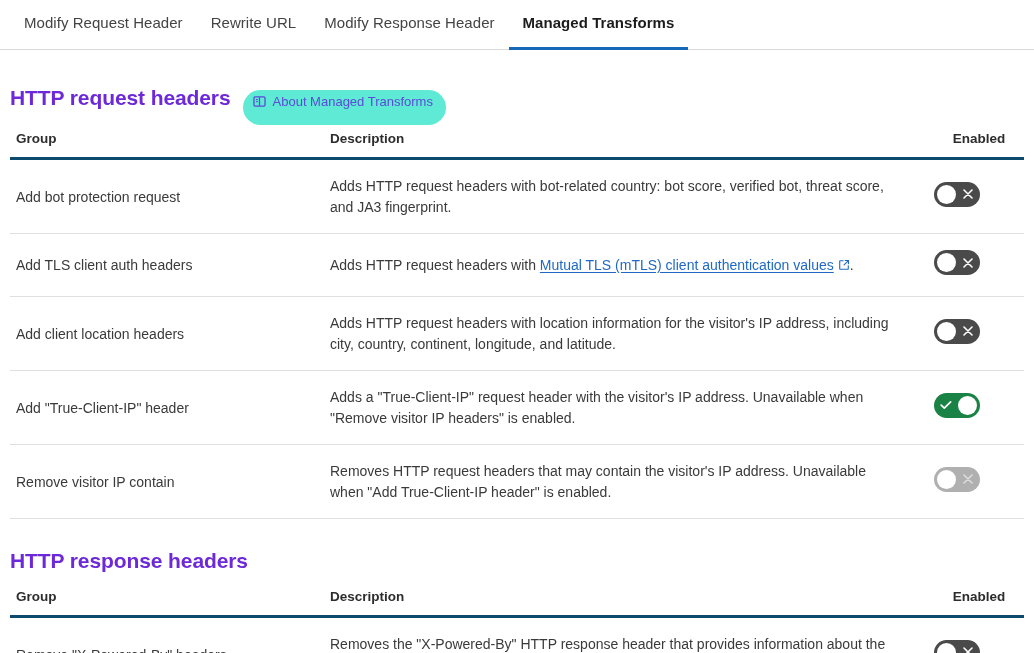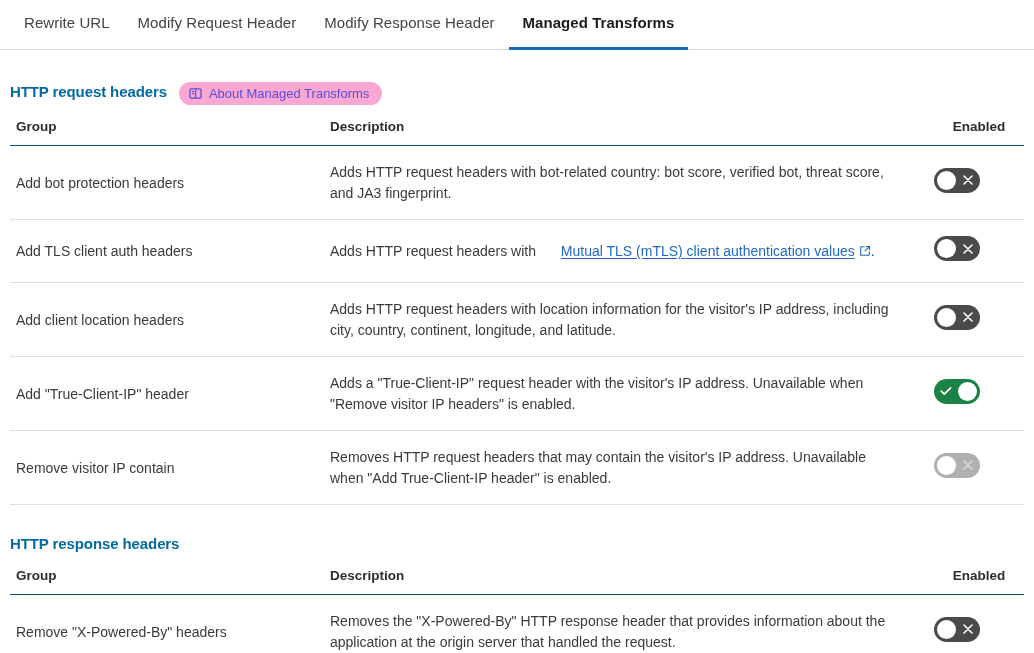--- a/index.html
+++ b/index.html
@@ -40,49 +40,49 @@
 
   
   .section { padding: 0 10px; }
   .section-head {
     display: flex;
     align-items: center;
     gap: 12px;
     margin: 30px 0 16px 0;
   }
   .section-title {
-    font-size: 15px;
+    font-size: 21px;
     font-weight: 700;
-    color: #0369a1;
+    color: #6d28d9;
     letter-spacing: -0.1px;
   }
   .about-pill {
     display: inline-flex;
     align-items: center;
     gap: 7px;
-    background: #f9a8d4;
+    background: #5eead4;
     border-radius: 20px;
-    padding: 4px 13px 4px 10px;
+    padding: 4px 13px 16px 10px;
     font-size: 13px;
     color: #5b4bd6;
     cursor: pointer;
     position: relative;
-    top: 2px;
+    top: 10px;
   }
   .about-pill svg { display: block; }
 
   
   table { width: 100%; border-collapse: collapse; table-layout: fixed; }
   thead th {
     text-align: left;
     font-size: 13.5px;
     font-weight: 700;
     color: #2d2d2d;
     padding: 0 0 11px 0;
-    border-bottom: 1px solid #0c4a6e;
+    border-bottom: 3px solid #0c4a6e;
     vertical-align: bottom;
     margin-left: 36px;
   }
   th.col-group { width: 310px; padding-left: 6px; }
   th.col-desc  { width: 600px; padding-left: 10px; }
   th.col-enabled { width: auto; padding-left: 14px; text-align: center; }
 
   tbody td {
     border-bottom: 1px solid #dfdfdf;
     padding: 16px 0 15px 0;
@@ -92,21 +92,20 @@
     vertical-align: middle;
   }
   td.c-group { padding-left: 6px; padding-right: 14px; color: #3a3a3a; }
   td.c-desc  { padding-left: 10px; padding-right: 20px; }
   td.c-enabled { padding-left: 14px; }
 
   a.ext-link {
     color: #1f69c4;
     text-decoration: underline;
     text-underline-offset: 2px;
-    margin-left: 21px;
   }
   .ext-icon {
     display: inline-block;
     vertical-align: -1px;
     margin-left: 4px;
   }
 
   
   .toggle {
     width: 46px;
@@ -139,22 +138,22 @@
   .toggle.on { background: #1a8245; }
   .toggle.on .knob { left: auto; right: 3px; }
   .toggle.on .mark { right: auto; left: 0; }
   .toggle.disabled { background: #b0b0b0; cursor: default; }
   .toggle.disabled .mark { color: #dcdcdc; }
 </style>
 </head>
 <body>
 
 <div class="tabbar">
+  <div class="tab">Modify Request Header</div>
   <div class="tab">Rewrite URL</div>
-  <div class="tab">Modify Request Header</div>
   <div class="tab">Modify Response Header</div>
   <div class="tab active">Managed Transforms</div>
 </div>
 
 <div class="section">
   <div class="section-head">
     <div class="section-title">HTTP request headers</div>
     <div class="about-pill">
       <span>
         <svg width="13" height="13" viewBox="0 0 16 16" fill="none">
@@ -171,21 +170,21 @@
   <table>
     <thead>
       <tr>
         <th class="col-group">Group</th>
         <th class="col-desc">Description</th>
         <th class="col-enabled">Enabled</th>
       </tr>
     </thead>
     <tbody>
       <tr>
-        <td class="c-group">Add bot protection headers</td>
+        <td class="c-group">Add bot protection request</td>
         <td class="c-desc">Adds HTTP request headers with bot-related country: bot score, verified bot, threat score, and JA3 fingerprint.</td>
         <td class="c-enabled">
           <span class="toggle">
             <span class="mark">
               <svg width="10" height="10" viewBox="0 0 10 10">
                   <path d="M1 1L9 9M9 1L1 9" stroke="currentColor" stroke-width="1.6" stroke-linecap="round"></path>
                 </svg>
             </span>
             <span class="knob"></span>
           </span>

